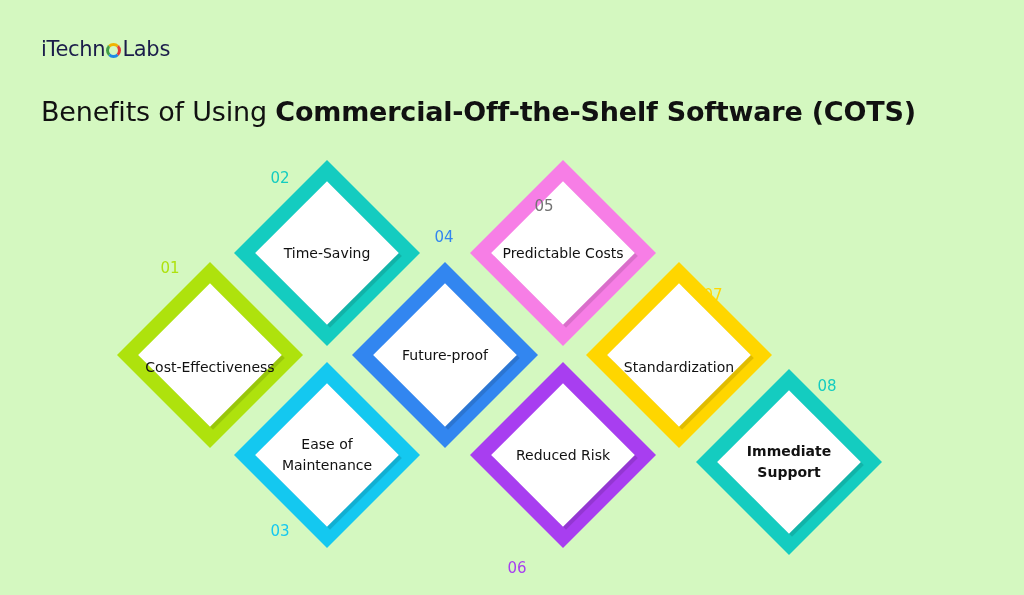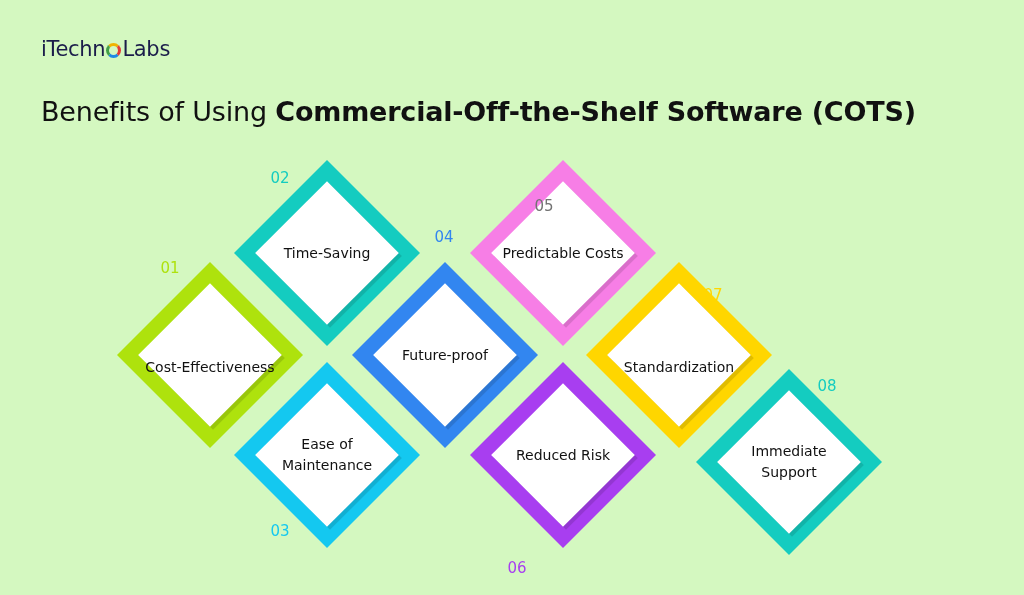--- a/index.html
+++ b/index.html
@@ -116,18 +116,18 @@
     </div>
     <div class="num" style="left: 544px; top: 178px; color: #737373; margin-top: 28px;">05</div>
     <div class="dlabel" style="left: 563px; top: 455px;">
       <div>Reduced Risk</div>
     </div>
     <div class="num" style="left: 517px; top: 531px; color: rgb(168, 62, 240); margin-top: 37px;">06</div>
     <div class="dlabel" style="left: 679px; top: 367px;">
       <div>Standardization</div>
     </div>
     <div class="num" style="left: 713px; top: 271px; color: rgb(255, 214, 0); margin-top: 24px;">07</div>
-    <div class="dlabel" style="left: 789px; top: 462px;">
+    <div class="dlabel" style="left: 789px; top: 462px; font-weight: bold;">
       <div>Immediate</div>
       <div>Support</div>
     </div>
     <div class="num" style="left: 827px; top: 386px; color: rgb(20, 204, 192);">08</div>
   </div>
 
 </body></html>

